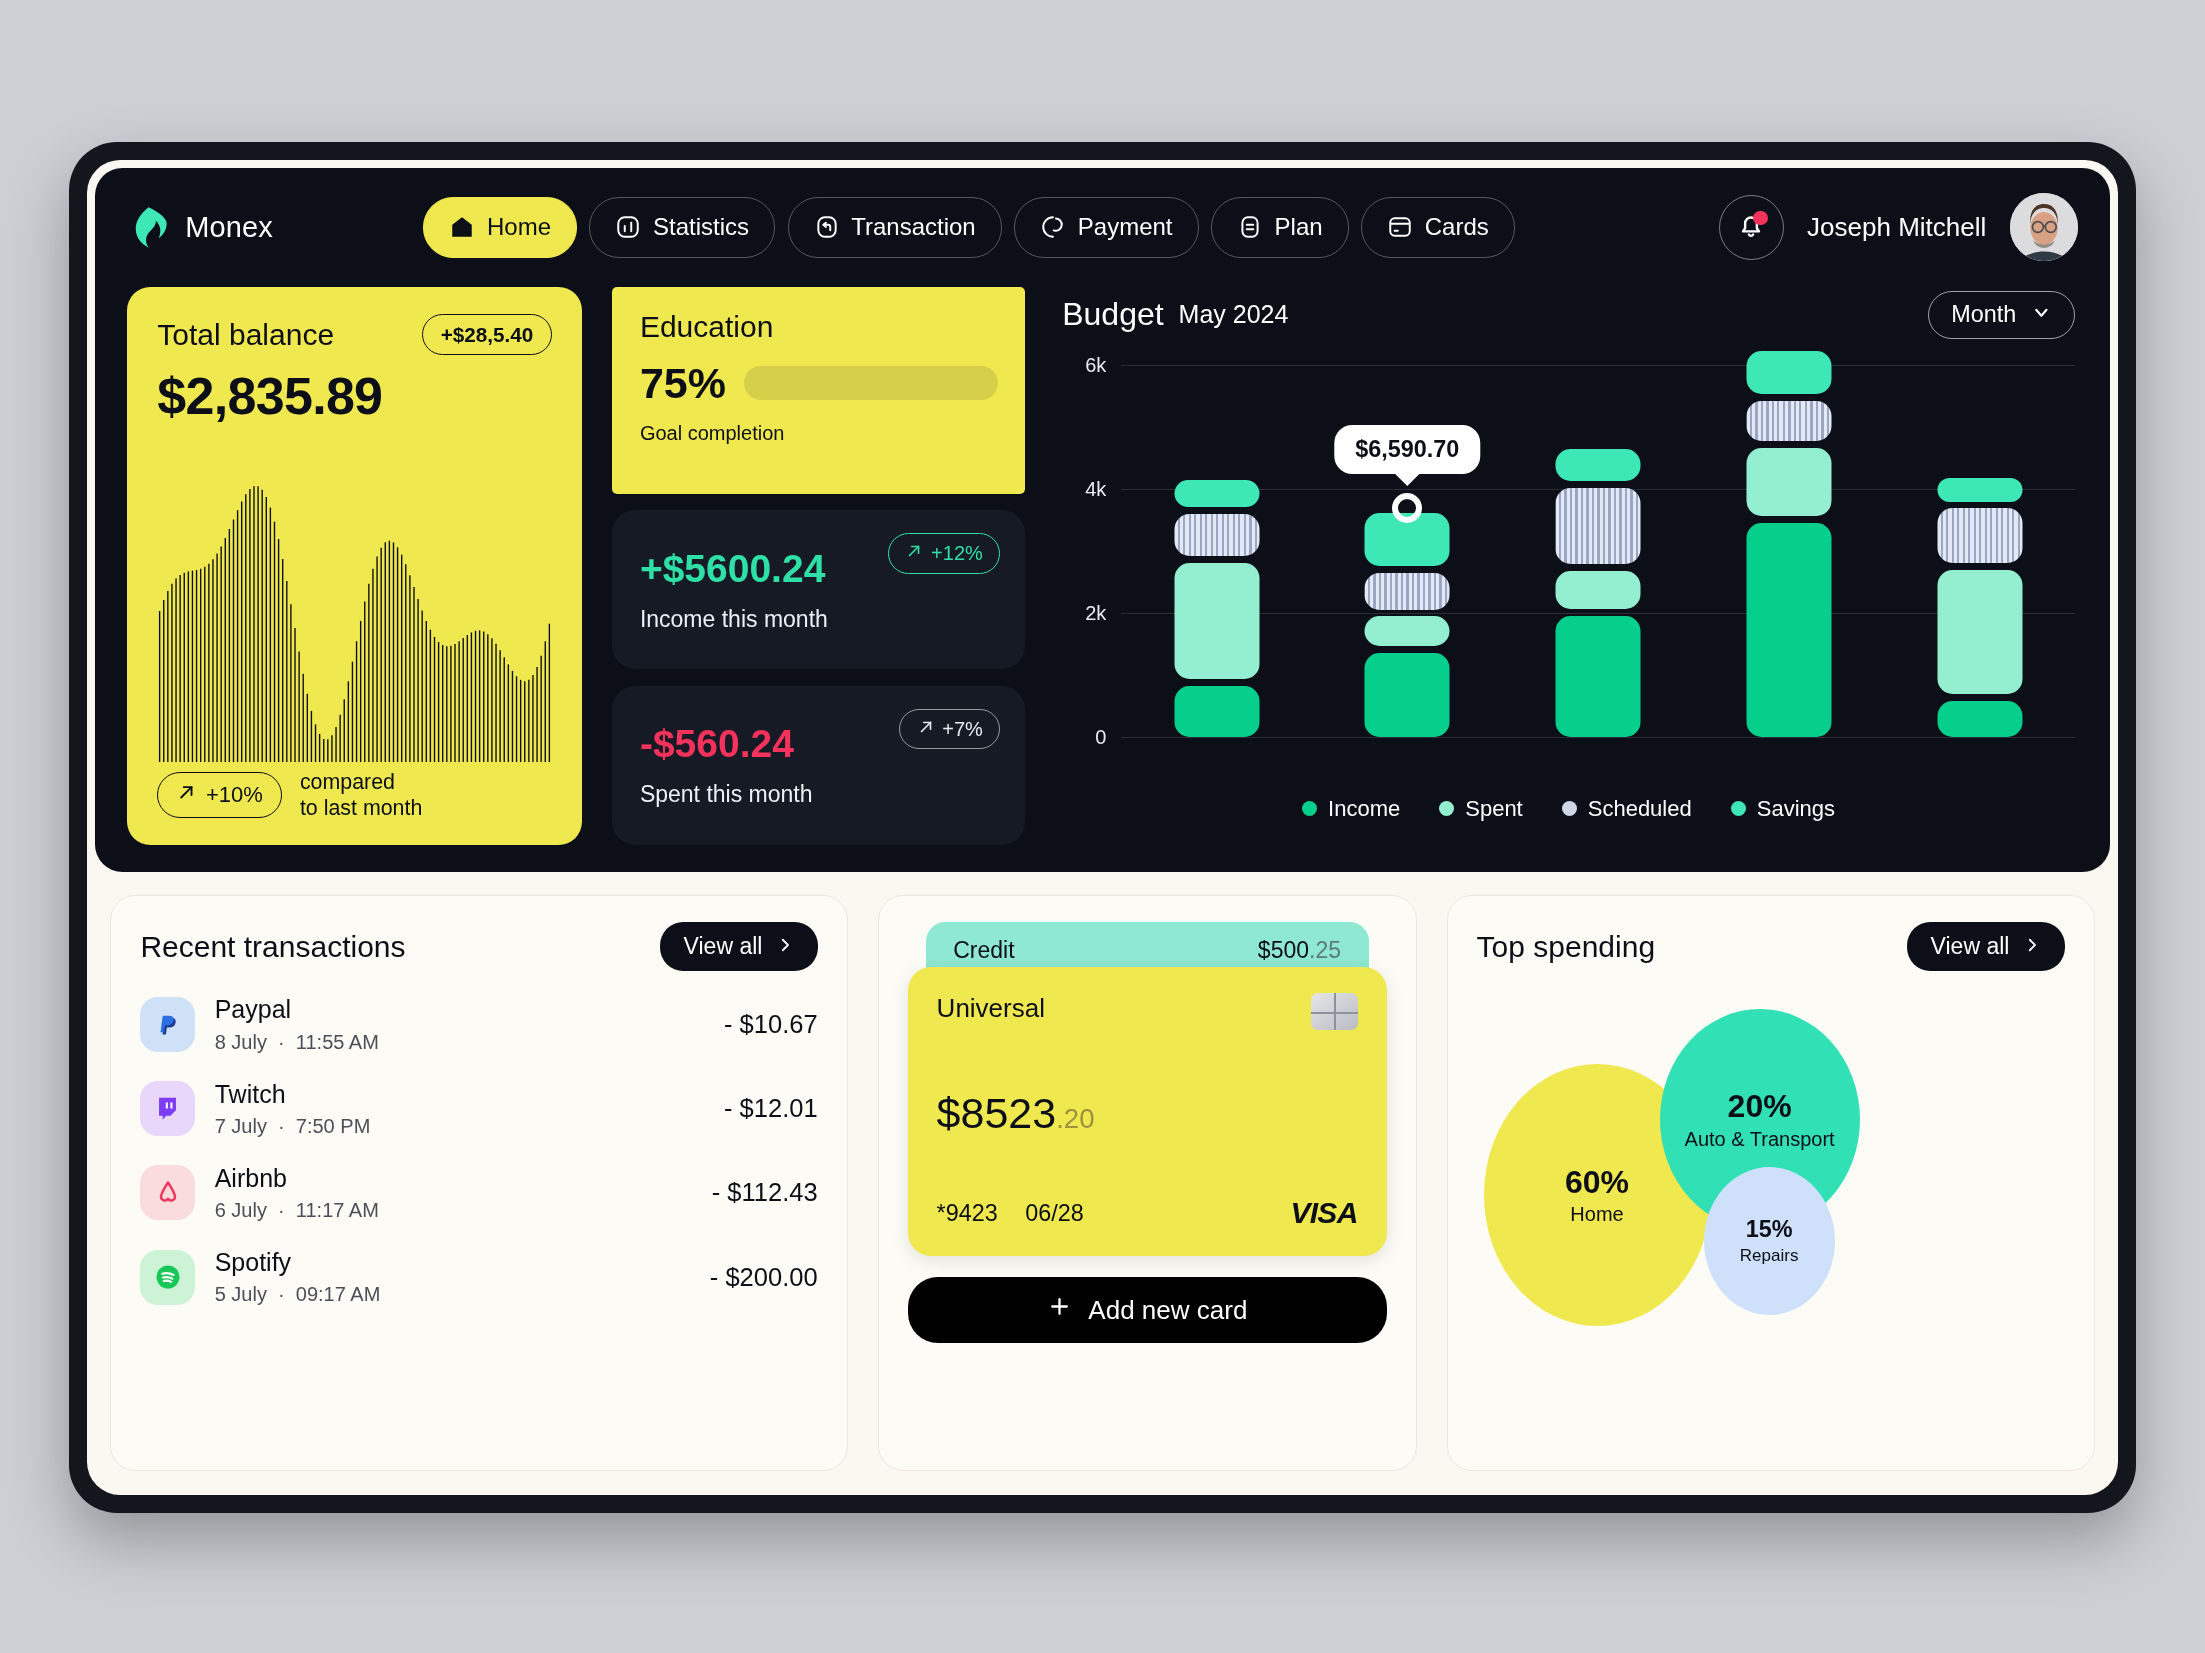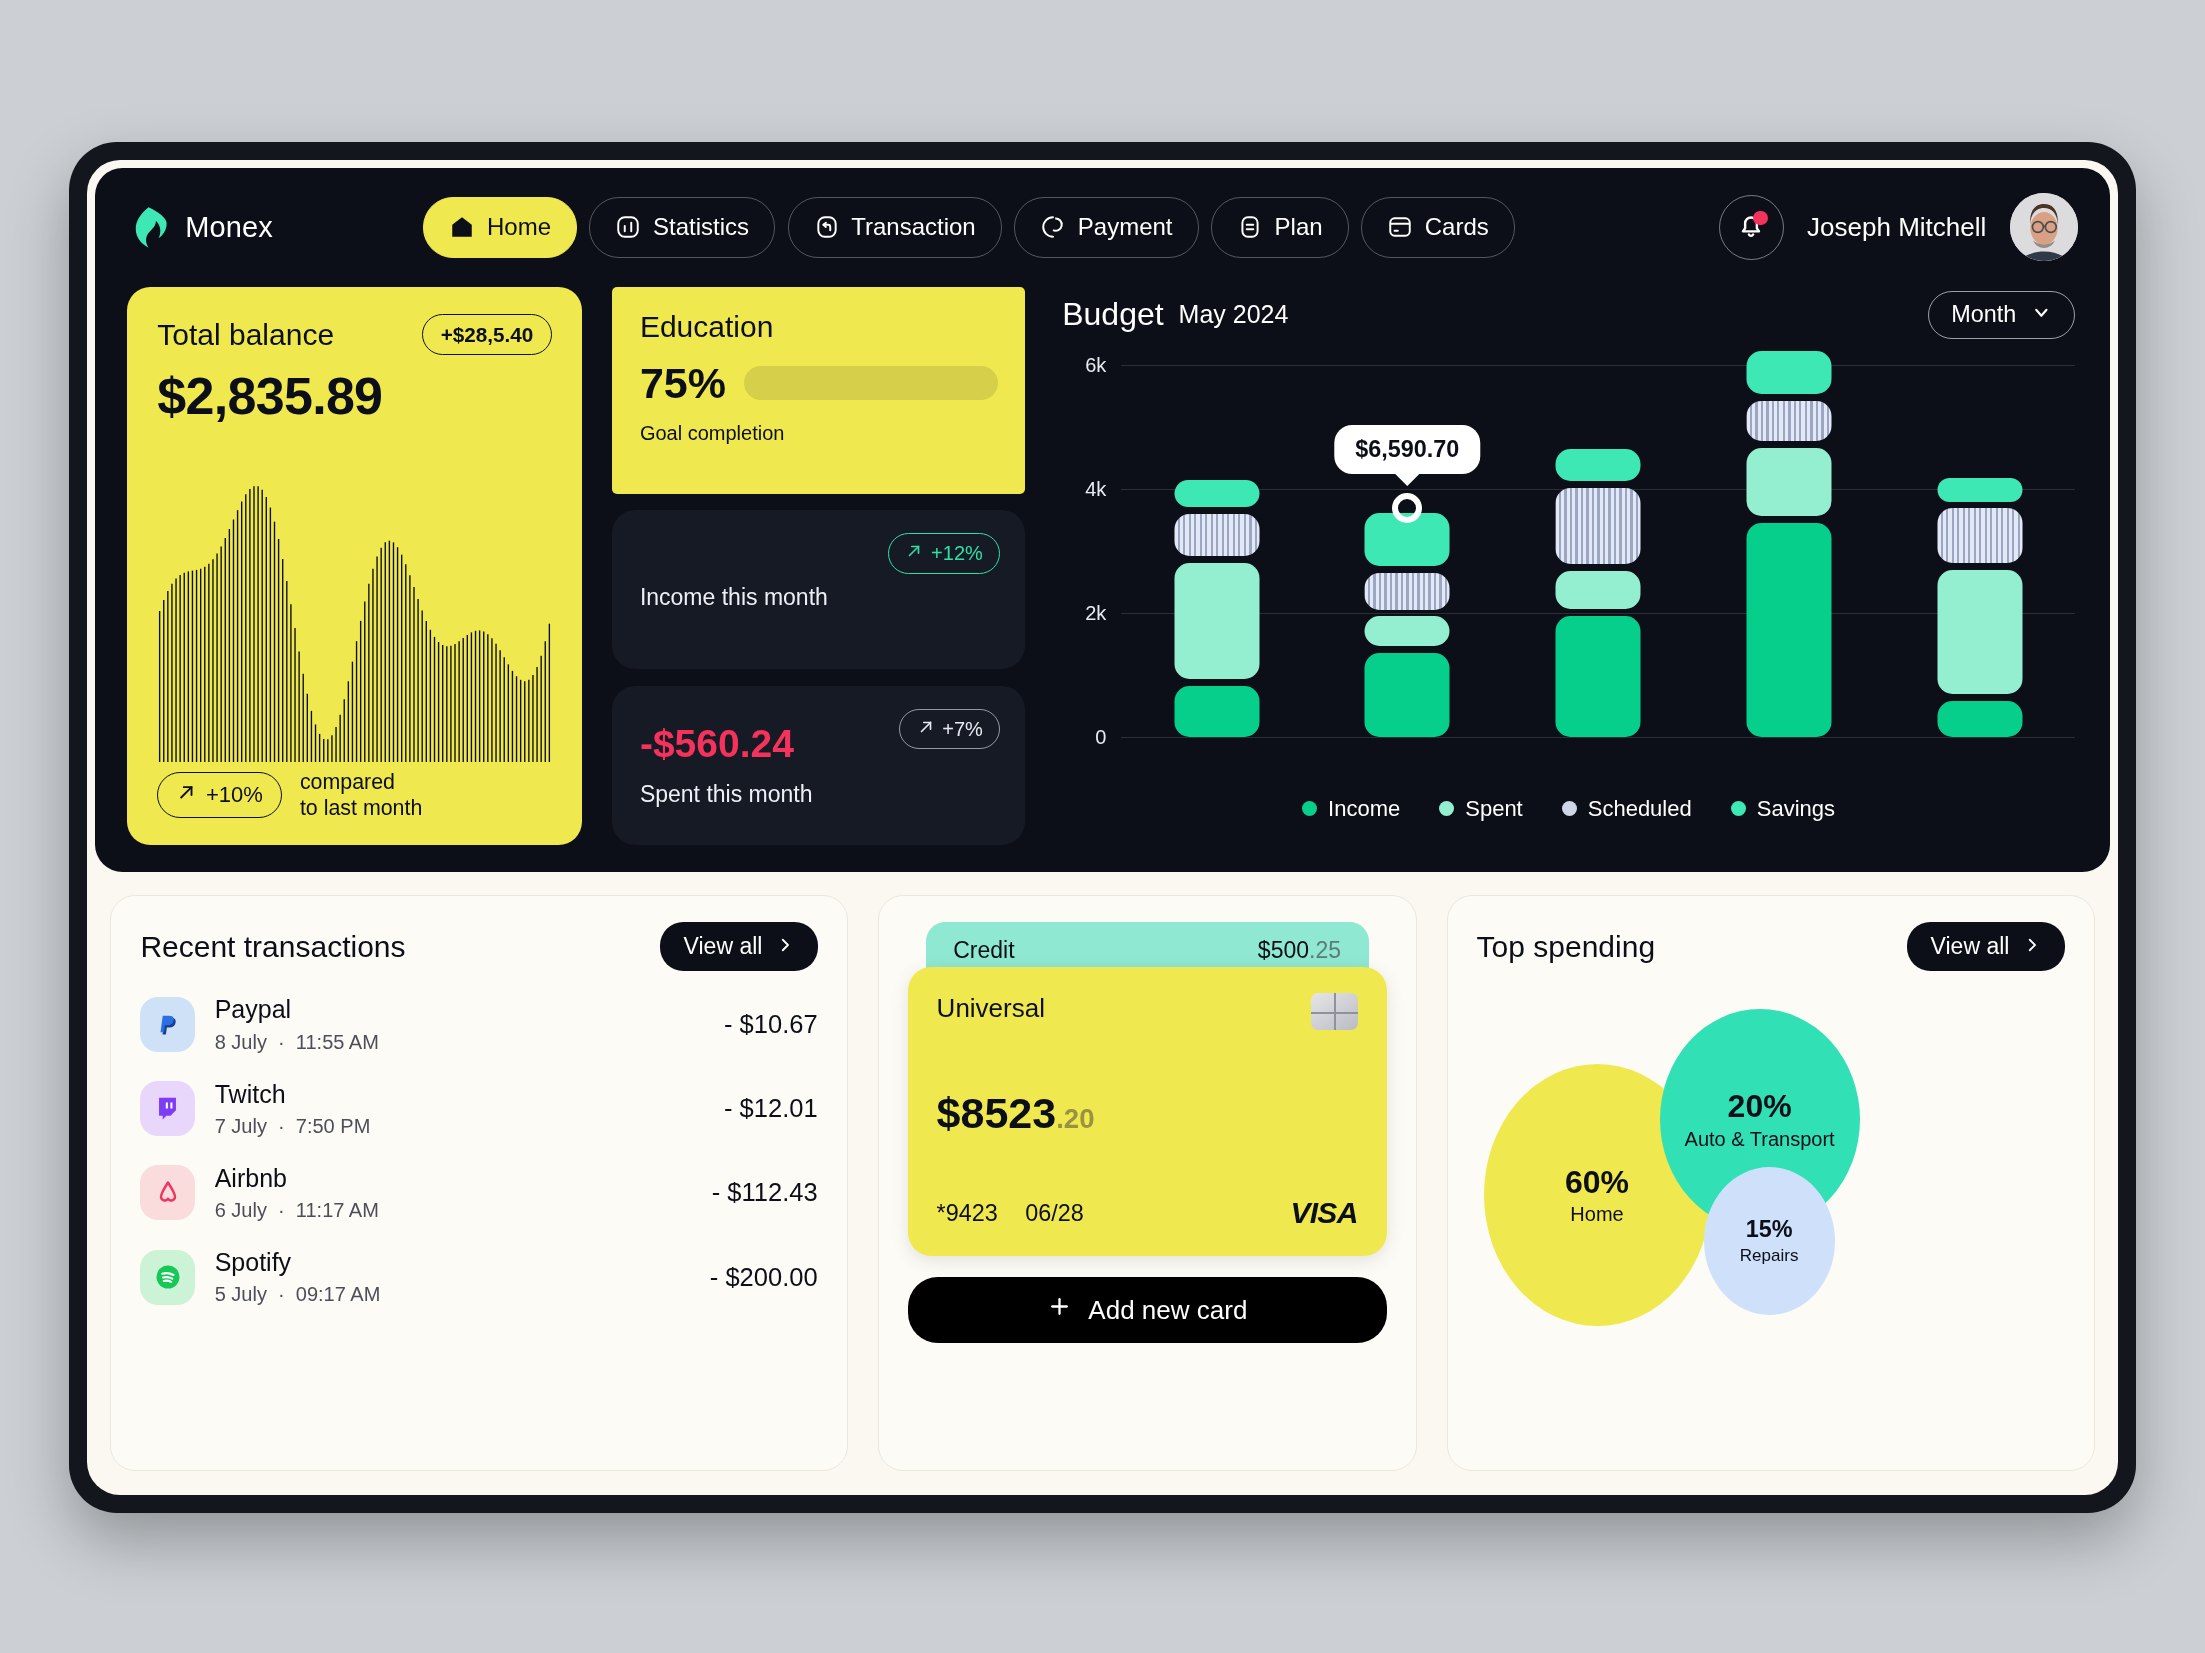--- a/index.html
+++ b/index.html
@@ -249,21 +249,21 @@
   .chip {
     width: 47px; height: 37px; border-radius: 6.9px;
     background: linear-gradient(145deg,#e6e6e8,#b9bcc4);
     position: relative; overflow: hidden;
   }
   .chip::before, .chip::after {
     content: ""; position: absolute; background: #8e929c;
   }
   .chip::before { left: 0; right: 0; top: 50%; height: 2.1px; }
   .chip::after { top: 0; bottom: 0; left: 50%; width: 2.1px; }
-  .cc-bal { margin-top: auto; font-size: 43px; font-weight: bold; color: #0c0f17; }
+  .cc-bal { margin-top: auto; font-size: 43px; font-weight: normal; color: #0c0f17; }
   .cc-bal .cents { font-size: 27.6px; color: #9a9241; }
   .cc-bot { margin-top: auto; display: flex; align-items: center; }
   .cc-num { font-size: 23.4px; color: #0c0f17; }
   .cc-exp { font-size: 23.4px; color: #0c0f17; margin-left: 27.6px; }
   .visa { margin-left: auto; font-size: 30px; font-weight: bold; font-style: italic; color: #0c0f17; letter-spacing: -0.7px; }
   .addcard {
     margin-top: 20.7px; background: #000; color: #fff;
     border-radius: 30px; height: 66px;
     display: flex; align-items: center; justify-content: center; gap: 16.5px;
     font-size: 26px;
@@ -540,20 +540,21 @@
         <div class="stat-card">
           <span class="stat-badge badge-green">
             <span>
               <svg viewBox="0 0 24 24" width="18" height="18" fill="none" stroke="#2ee0a5" stroke-width="2.2" stroke-linecap="round">
                 <line x1="6" y1="18" x2="18" y2="6"></line>
                     <polyline points="9,6 18,6 18,15"></polyline>
               </svg>
             </span>
             <span>+12%</span>
           </span>
+          <div class="stat-value inc">+$5600.24</div>
           <div class="stat-label">Income this month</div>
         </div>
 
         <div class="stat-card">
           <span class="stat-badge badge-grey">
             <span>
               <svg viewBox="0 0 24 24" width="18" height="18" fill="none" stroke="#e8eaf0" stroke-width="2.2" stroke-linecap="round">
                 <line x1="6" y1="18" x2="18" y2="6"></line>
                     <polyline points="9,6 18,6 18,15"></polyline>
               </svg>

